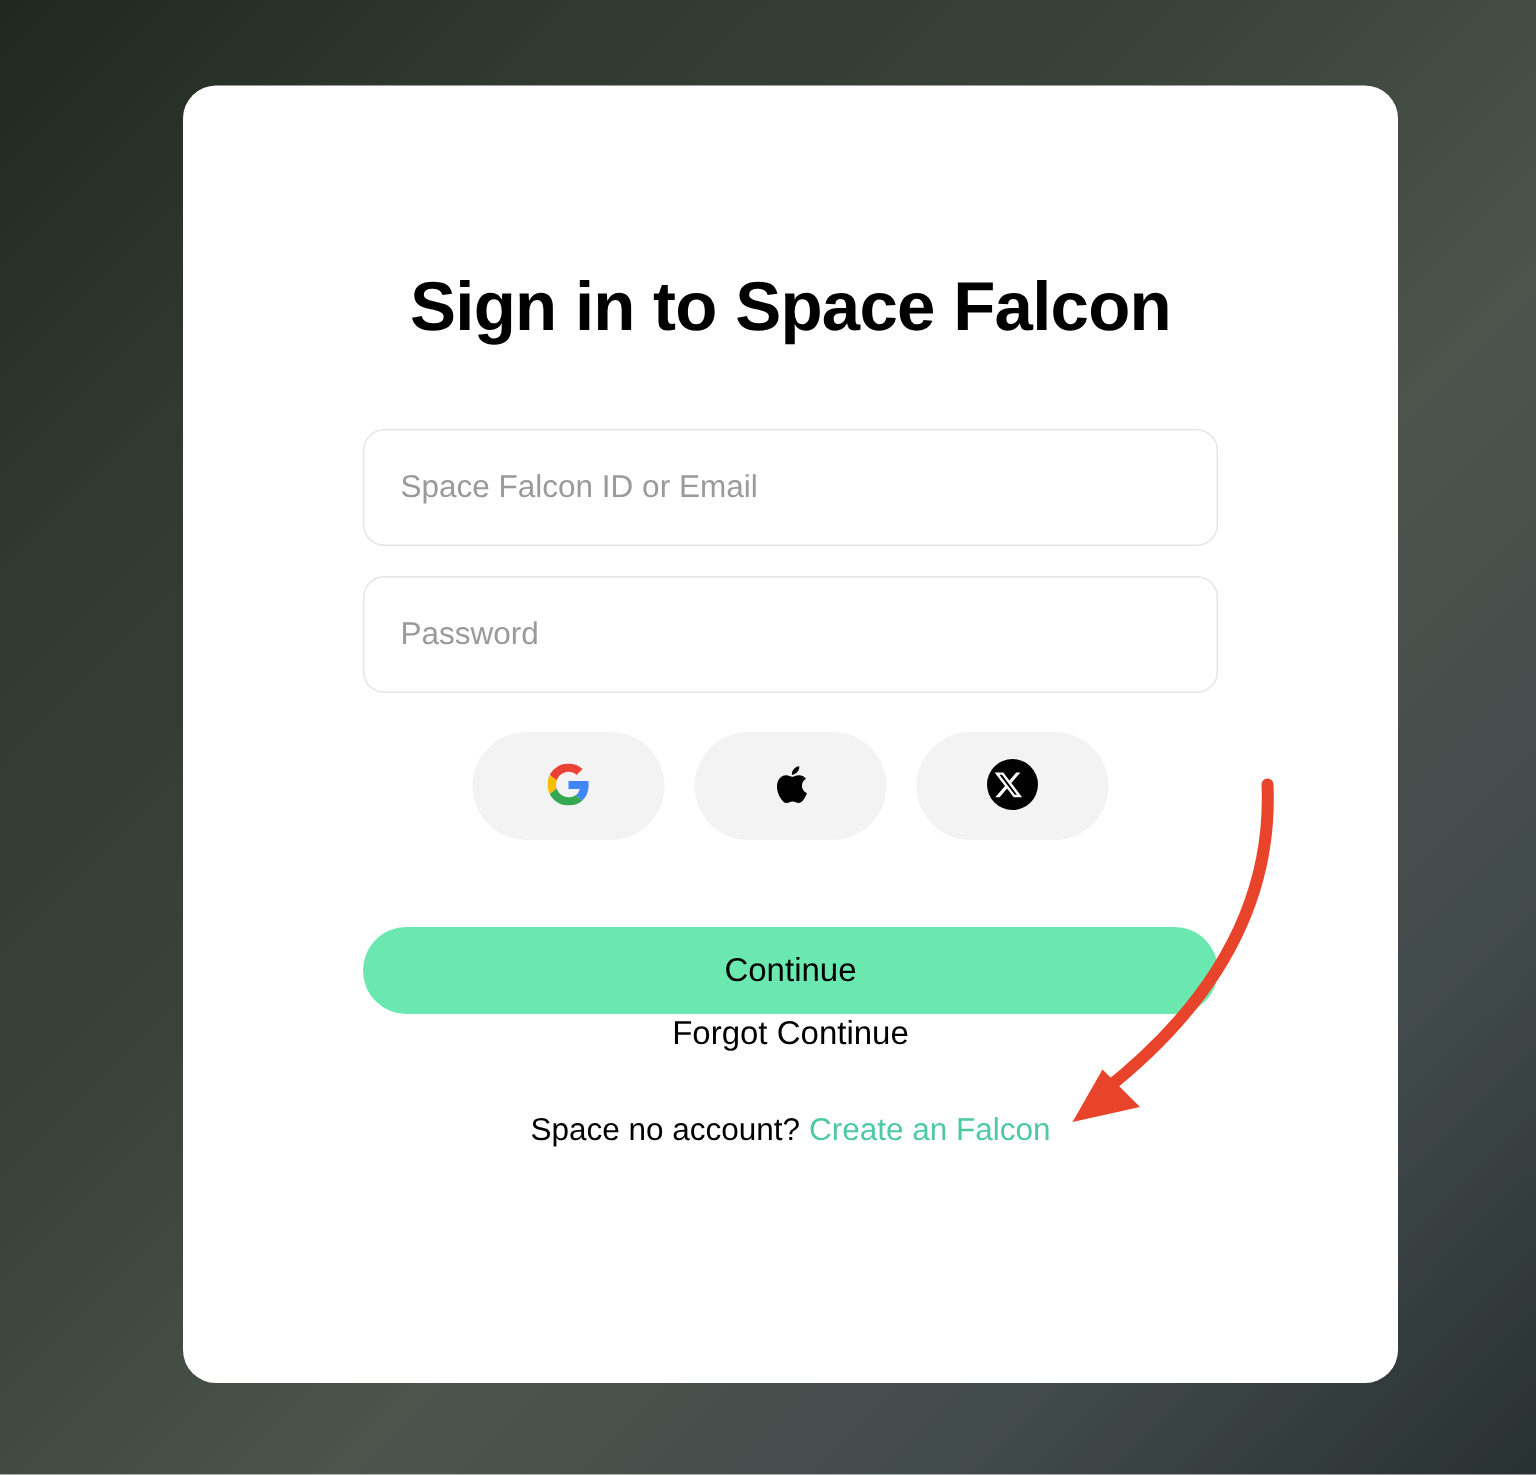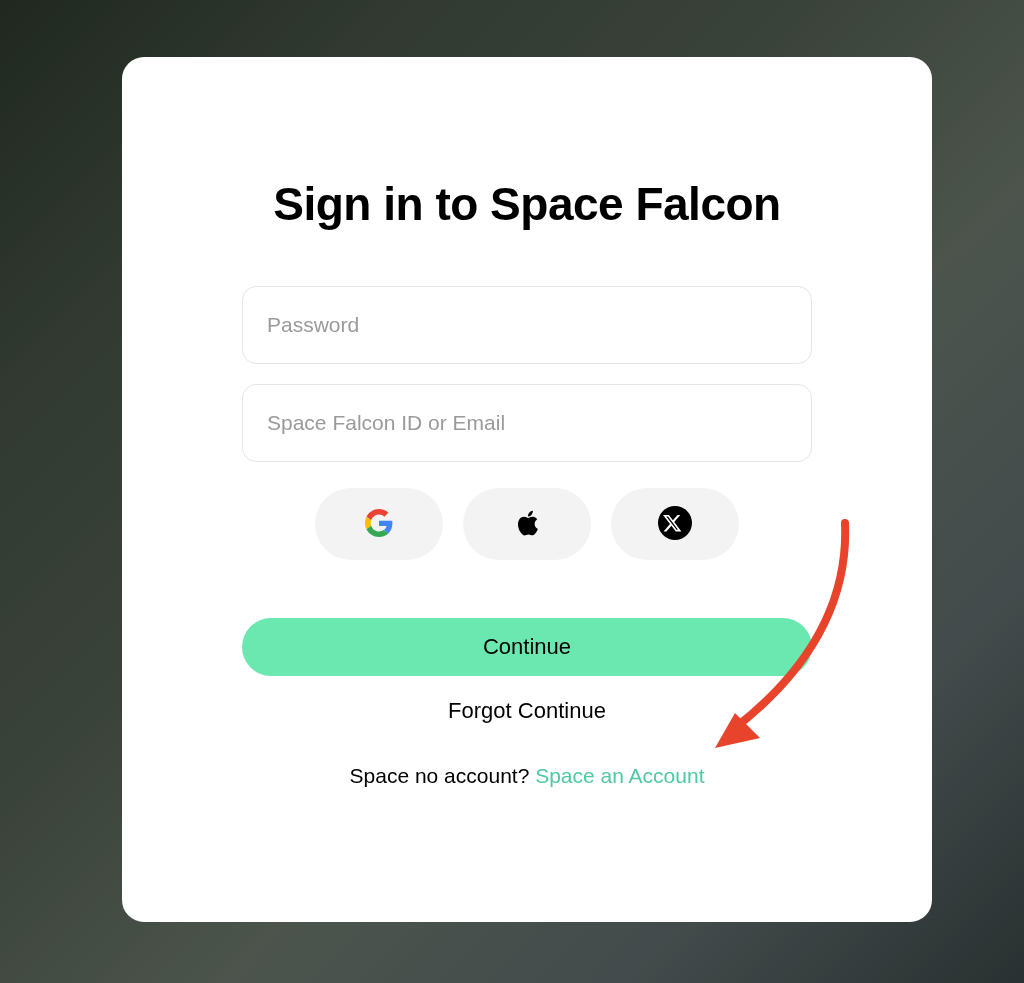--- a/index.html
+++ b/index.html
@@ -77,21 +77,20 @@
     .continue-btn {
       width: 570px;
       height: 58px;
       border: none;
       border-radius: 30px;
       background: #6be8b0;
       color: #000;
       font-size: 22px;
       font-weight: 500;
       cursor: pointer;
-      margin-bottom: 22px;
     }
     .forgot-link {
       font-size: 22px;
       color: #000;
       text-decoration: none;
       margin-bottom: 40px;
       cursor: pointer;
     }
     .bottom-row {
       font-size: 21px;
@@ -110,22 +109,22 @@
       height: 250px;
       pointer-events: none;
     }
   </style>
 </head>
 <body>
 
 <div class="modal">
   <h1 class="title">Sign in to Space Falcon</h1>
 
+  <input type="text" class="input-field" placeholder="Space Falcon ID or Email" style="">
   <input type="password" class="input-field" placeholder="Password" style="">
-  <input type="text" class="input-field" placeholder="Space Falcon ID or Email" style="">
 
   <div class="social-row">
     <button class="social-btn">
       <span>
         <svg width="28" height="28" viewBox="0 0 48 48">
           <path fill="#EA4335" d="M24 9.5c3.54 0 6.71 1.22 9.21 3.6l6.85-6.85C35.9 2.38 30.47 0 24 0 14.62 0 6.51 5.38 2.56 13.22l7.98 6.19C12.43 13.72 17.74 9.5 24 9.5z"></path>
           <path fill="#4285F4" d="M46.98 24.55c0-1.57-.15-3.09-.38-4.55H24v9.02h12.94c-.58 2.96-2.26 5.48-4.78 7.18l7.73 6c4.51-4.18 7.09-10.36 7.09-17.65z"></path>
           <path fill="#FBBC05" d="M10.53 28.59c-.48-1.45-.76-2.99-.76-4.59s.27-3.14.76-4.59l-7.98-6.19C.92 16.46 0 20.12 0 24c0 3.88.92 7.54 2.56 10.78l7.97-6.19z"></path>
           <path fill="#34A853" d="M24 48c6.48 0 11.93-2.13 15.89-5.81l-7.73-6c-2.15 1.45-4.92 2.3-8.16 2.3-6.26 0-11.57-4.22-13.47-9.91l-7.98 6.19C6.51 42.62 14.62 48 24 48z"></path>
         </svg>
@@ -146,20 +145,20 @@
         </svg>
       </span>
     </button>
   </div>
 
   <button class="continue-btn">Continue</button>
 
   <a class="forgot-link">Forgot Continue</a>
 
   <div class="bottom-row">
-    <span>Space no account? </span><a class="create-link">Space an Account</a>
+    <span>Space no account? </span><a class="create-link">Create an Falcon</a>
   </div>
 </div>
 
 <svg class="arrow-svg" viewBox="0 0 200 250">
   <path d="M 175 5 Q 180 120 65 210" stroke="#e8442c" stroke-width="8" fill="none" stroke-linecap="round"></path>
   <polygon points="45,230 65,195 90,220" fill="#e8442c"></polygon>
 </svg>
 
 </body></html>

